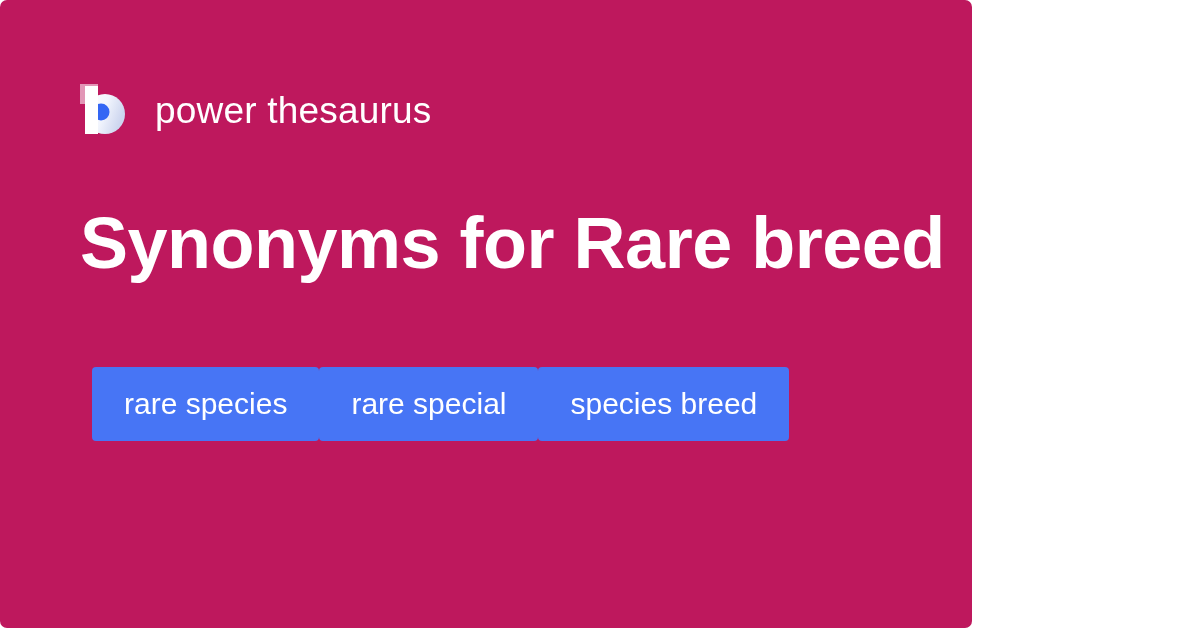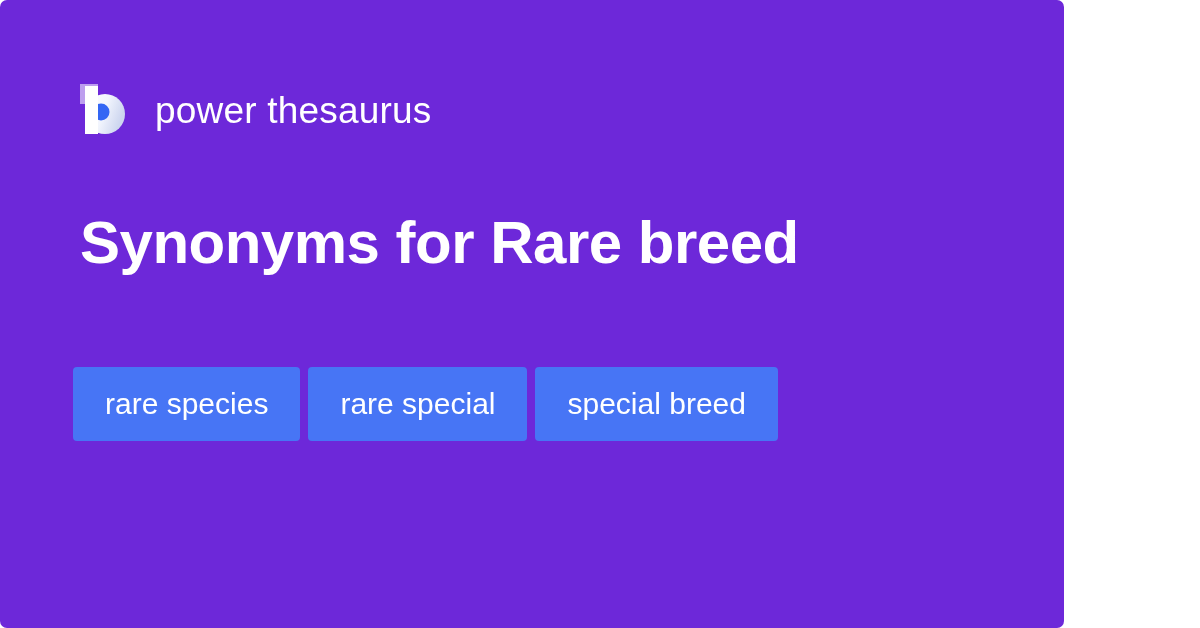--- a/index.html
+++ b/index.html
@@ -11,23 +11,23 @@
     overflow: hidden;
   }
 
   body {
     font-family: "Liberation Sans", sans-serif;
     background: #ffffff;
   }
 
   .og-card {
     position: relative;
-    width: 1064px;
+    width: 972px;
     height: 628px;
-    background: #6d28d9;
+    background: #be185d;
     border-radius: 7px;
     overflow: hidden;
   }
 
   
   .brand {
     position: absolute;
     left: 80px;
     top: 82px;
     display: flex;
@@ -51,37 +51,37 @@
     color: #ffffff;
     white-space: nowrap;
   }
 
   
   .headline {
     position: absolute;
     left: 80px;
     top: 197px;
     width: 1060px;
-    font-size: 60px;
+    font-size: 72px;
     line-height: 92px;
     font-weight: 700;
     letter-spacing: -0.5px;
     color: #ffffff;
     white-space: nowrap;
   }
 
   
   .chips {
     position: absolute;
-    left: 73px;
+    left: 92px;
     top: 367px;
     width: 1040px;
     display: flex;
     flex-wrap: wrap;
-    gap: 22px 8px;
+    gap: 22px 0;
   }
 
   .chip {
     height: 74px;
     padding: 0 32px;
     display: flex;
     align-items: center;
     justify-content: center;
     background: #4775F5;
     border-radius: 4px;
@@ -117,16 +117,16 @@
       <rect x="5" y="2" width="13" height="48" fill="#ffffff"></rect>
     </svg>
     <span class="brand-name">power thesaurus</span>
   </div>
 
   <h1 class="headline">Synonyms for Rare breed</h1>
 
   <div class="chips">
     <span class="chip">rare species</span>
     <span class="chip">rare special</span>
-    <span class="chip">special breed</span>
+    <span class="chip">species breed</span>
   </div>
 
 </div>
 
 </body></html>

